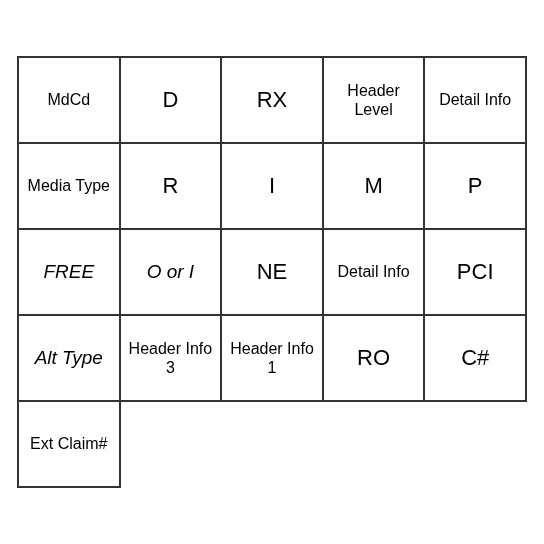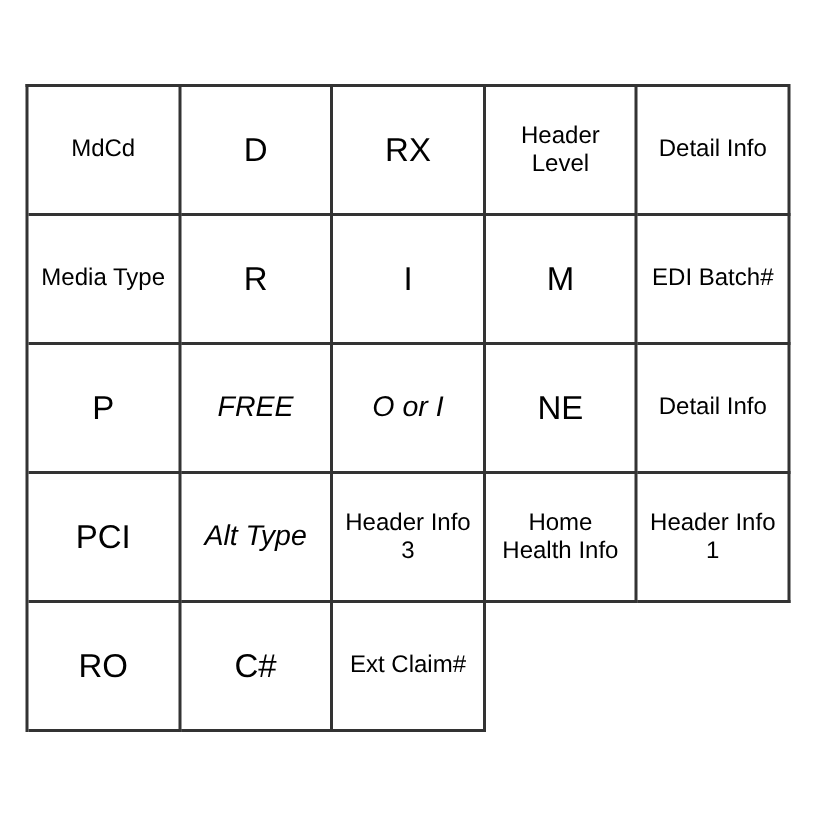--- a/index.html
+++ b/index.html
@@ -55,27 +55,25 @@
 <div class="grid-container">
 <div class="cell cell-small">MdCd</div>
     <div class="cell">D</div>
     <div class="cell">RX</div>
     <div class="cell cell-small">Header Level</div>
     <div class="cell cell-small">Detail Info</div>
     <div class="cell cell-small">Media Type</div>
     <div class="cell">R</div>
     <div class="cell">I</div>
     <div class="cell">M</div>
-    <div class="cell cell-small">EDI Batch#</div>
     <div class="cell">P</div>
     <div class="cell cell-medium">FREE</div>
     <div class="cell cell-medium">O or I</div>
     <div class="cell">NE</div>
     <div class="cell cell-small">Detail Info</div>
     <div class="cell">PCI</div>
     <div class="cell cell-medium">Alt Type</div>
     <div class="cell cell-small">Header Info 3</div>
-    <div class="cell cell-small">Home Health Info</div>
     <div class="cell cell-small">Header Info 1</div>
     <div class="cell">RO</div>
     <div class="cell">C#</div>
     <div class="cell cell-small">Ext Claim#</div>
   </div>
 
 </body></html>

